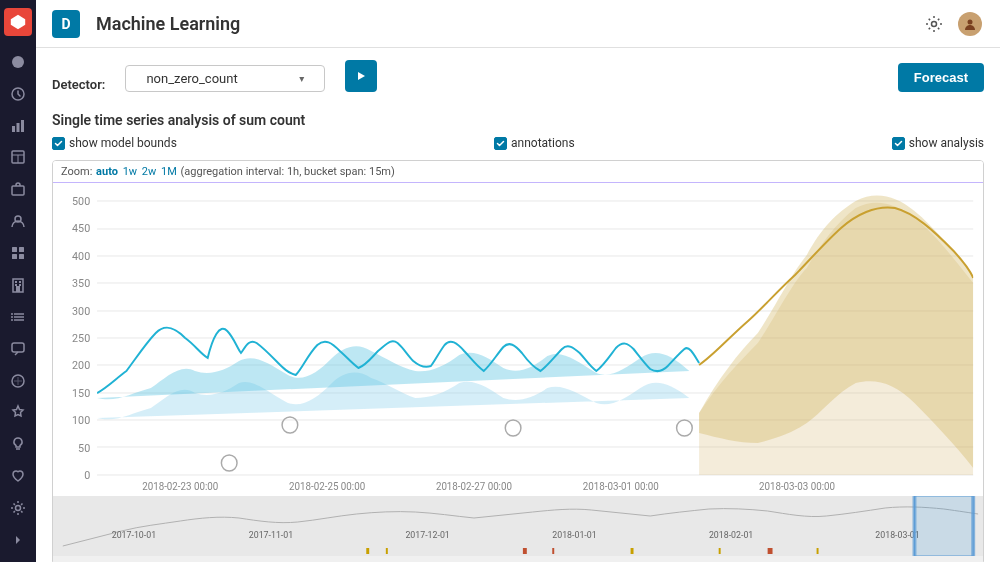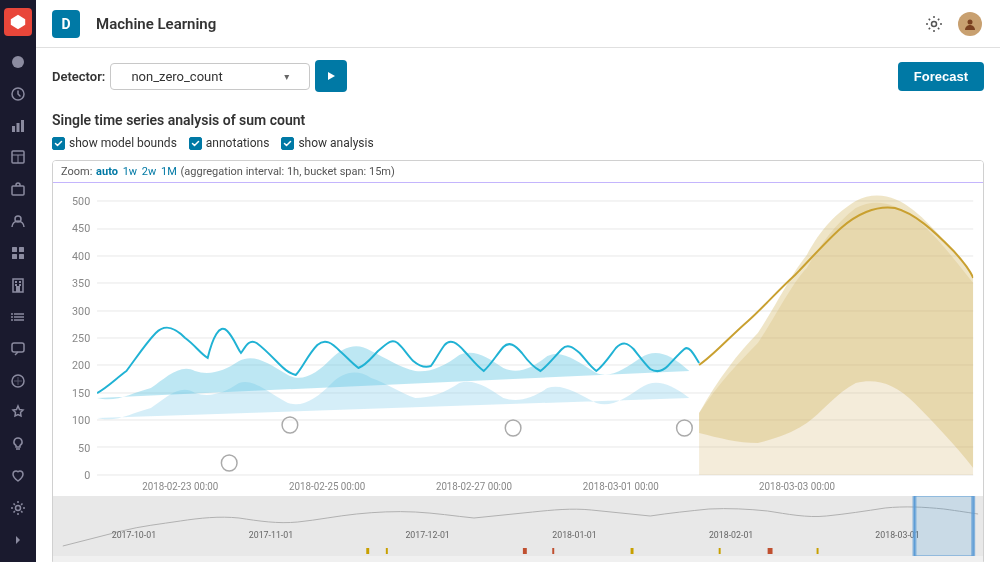--- a/index.html
+++ b/index.html
@@ -53,21 +53,21 @@
     .top-bar {
       height: 48px;
       background: #fff;
       border-bottom: 1px solid #e0e0e0;
       display: flex;
       align-items: center;
       padding: 0 16px;
       gap: 12px;
     }
     .top-bar-title {
-      font-size: 15px;
+      font-size: 18px;
       font-weight: 600;
       color: #333;
       flex: 1;
     }
     .top-bar-icons {
       display: flex;
       gap: 8px;
       align-items: center;
     }
     .top-bar-icon {
@@ -94,22 +94,22 @@
       padding: 12px 16px;
       overflow-y: auto;
       display: flex;
       flex-direction: column;
       gap: 8px;
     }
 
     
     .detector-row {
       display: flex;
-      align-items: center;
-      gap: 5px;
+      align-items: flex-end;
+      gap: 20px;
     }
     .detector-label {
       font-size: 13px;
       font-weight: 600;
       color: #333;
       white-space: nowrap;
     }
     .detector-select {
       display: flex;
       align-items: center;
@@ -151,21 +151,21 @@
       font-size: 14px;
       font-weight: 600;
       color: #333;
       margin-top: 12px;
     }
 
     
     .chart-controls {
       display: flex;
       align-items: center;
-      justify-content: flex-start;
+      justify-content: space-between;
       gap: 12px;
       margin-bottom: 2px;
     }
     .checkbox-label {
       display: flex;
       align-items: center;
       gap: 4px;
       font-size: 12px;
       color: #333;
       cursor: pointer;

